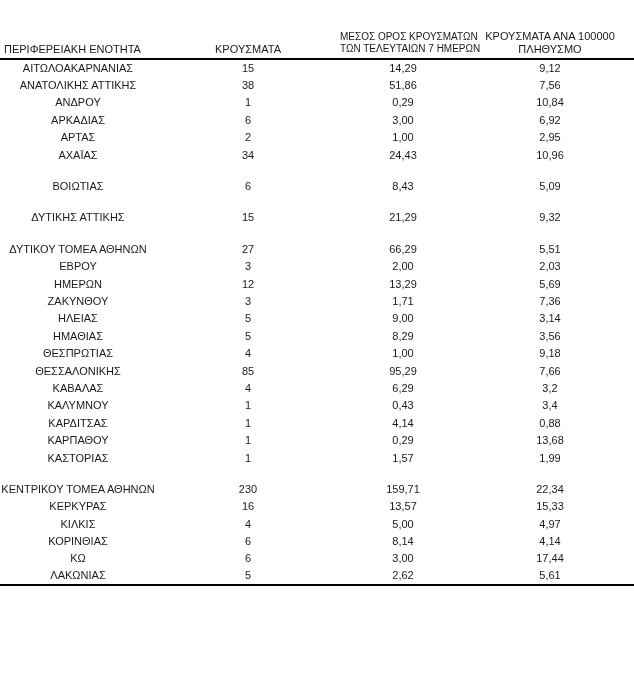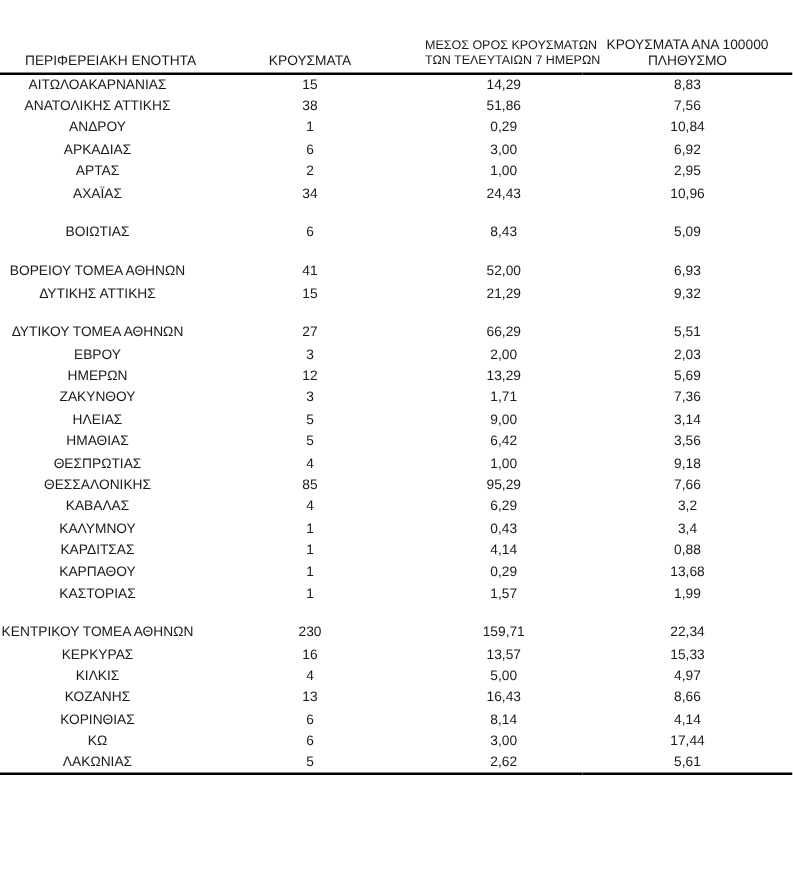--- a/index.html
+++ b/index.html
@@ -29,21 +29,21 @@
   thead th {
     vertical-align: bottom;
     height: 55px;
     padding-bottom: 3px;
     border-bottom: 2px solid #000000;
     font-size: 11px;
     line-height: 12.5px;
   }
   thead th.col-region {
     text-align: left;
-    padding-left: 20px;
+    padding-left: 4px;
   }
   thead th.col-avg7 {
     font-size: 10px;
     line-height: 12px;
   }
   tbody tr.data-row {
     height: 17.4px;
   }
   tbody tr.gap-row {
     height: 14px;
@@ -81,21 +81,21 @@
           <span>ΚΡΟΥΣΜΑΤΑ ΑΝΑ 100000</span><br>
           <span>ΠΛΗΘΥΣΜΟ</span>
         </th>
       </tr>
     </thead>
     <tbody>
         <tr class="data-row">
     <td class="col-region">ΑΙΤΩΛΟΑΚΑΡΝΑΝΙΑΣ</td>
     <td>15</td>
     <td>14,29</td>
-    <td class="col-last">8,83</td>
+    <td class="col-last">9,12</td>
   </tr>
         <tr class="data-row">
     <td class="col-region">ΑΝΑΤΟΛΙΚΗΣ ΑΤΤΙΚΗΣ</td>
     <td>38</td>
     <td>51,86</td>
     <td class="col-last">7,56</td>
   </tr>
         <tr class="data-row">
     <td class="col-region">ΑΝΔΡΟΥ</td>
     <td>1</td>
@@ -126,26 +126,20 @@
         <tr class="data-row">
     <td class="col-region">ΒΟΙΩΤΙΑΣ</td>
     <td>6</td>
     <td>8,43</td>
     <td class="col-last">5,09</td>
   </tr>
         <tr class="gap-row">
           <td colspan="4"></td>
         </tr>
         <tr class="data-row">
-    <td class="col-region">ΒΟΡΕΙΟΥ ΤΟΜΕΑ ΑΘΗΝΩΝ</td>
-    <td>41</td>
-    <td>52,00</td>
-    <td class="col-last">6,93</td>
-  </tr>
-        <tr class="data-row">
     <td class="col-region">ΔΥΤΙΚΗΣ ΑΤΤΙΚΗΣ</td>
     <td>15</td>
     <td>21,29</td>
     <td class="col-last">9,32</td>
   </tr>
         <tr class="gap-row">
           <td colspan="4"></td>
         </tr>
         <tr class="data-row">
     <td class="col-region">ΔΥΤΙΚΟΥ ΤΟΜΕΑ ΑΘΗΝΩΝ</td>
@@ -173,21 +167,21 @@
   </tr>
         <tr class="data-row">
     <td class="col-region">ΗΛΕΙΑΣ</td>
     <td>5</td>
     <td>9,00</td>
     <td class="col-last">3,14</td>
   </tr>
         <tr class="data-row">
     <td class="col-region">ΗΜΑΘΙΑΣ</td>
     <td>5</td>
-    <td>6,42</td>
+    <td>8,29</td>
     <td class="col-last">3,56</td>
   </tr>
         <tr class="data-row">
     <td class="col-region">ΘΕΣΠΡΩΤΙΑΣ</td>
     <td>4</td>
     <td>1,00</td>
     <td class="col-last">9,18</td>
   </tr>
         <tr class="data-row">
     <td class="col-region">ΘΕΣΣΑΛΟΝΙΚΗΣ</td>
@@ -238,26 +232,20 @@
     <td class="col-region">ΚΕΡΚΥΡΑΣ</td>
     <td>16</td>
     <td>13,57</td>
     <td class="col-last">15,33</td>
   </tr>
         <tr class="data-row">
     <td class="col-region">ΚΙΛΚΙΣ</td>
     <td>4</td>
     <td>5,00</td>
     <td class="col-last">4,97</td>
-  </tr>
-        <tr class="data-row">
-    <td class="col-region">ΚΟΖΑΝΗΣ</td>
-    <td>13</td>
-    <td>16,43</td>
-    <td class="col-last">8,66</td>
   </tr>
         <tr class="data-row">
     <td class="col-region">ΚΟΡΙΝΘΙΑΣ</td>
     <td>6</td>
     <td>8,14</td>
     <td class="col-last">4,14</td>
   </tr>
         <tr class="data-row">
     <td class="col-region">ΚΩ</td>
     <td>6</td>

